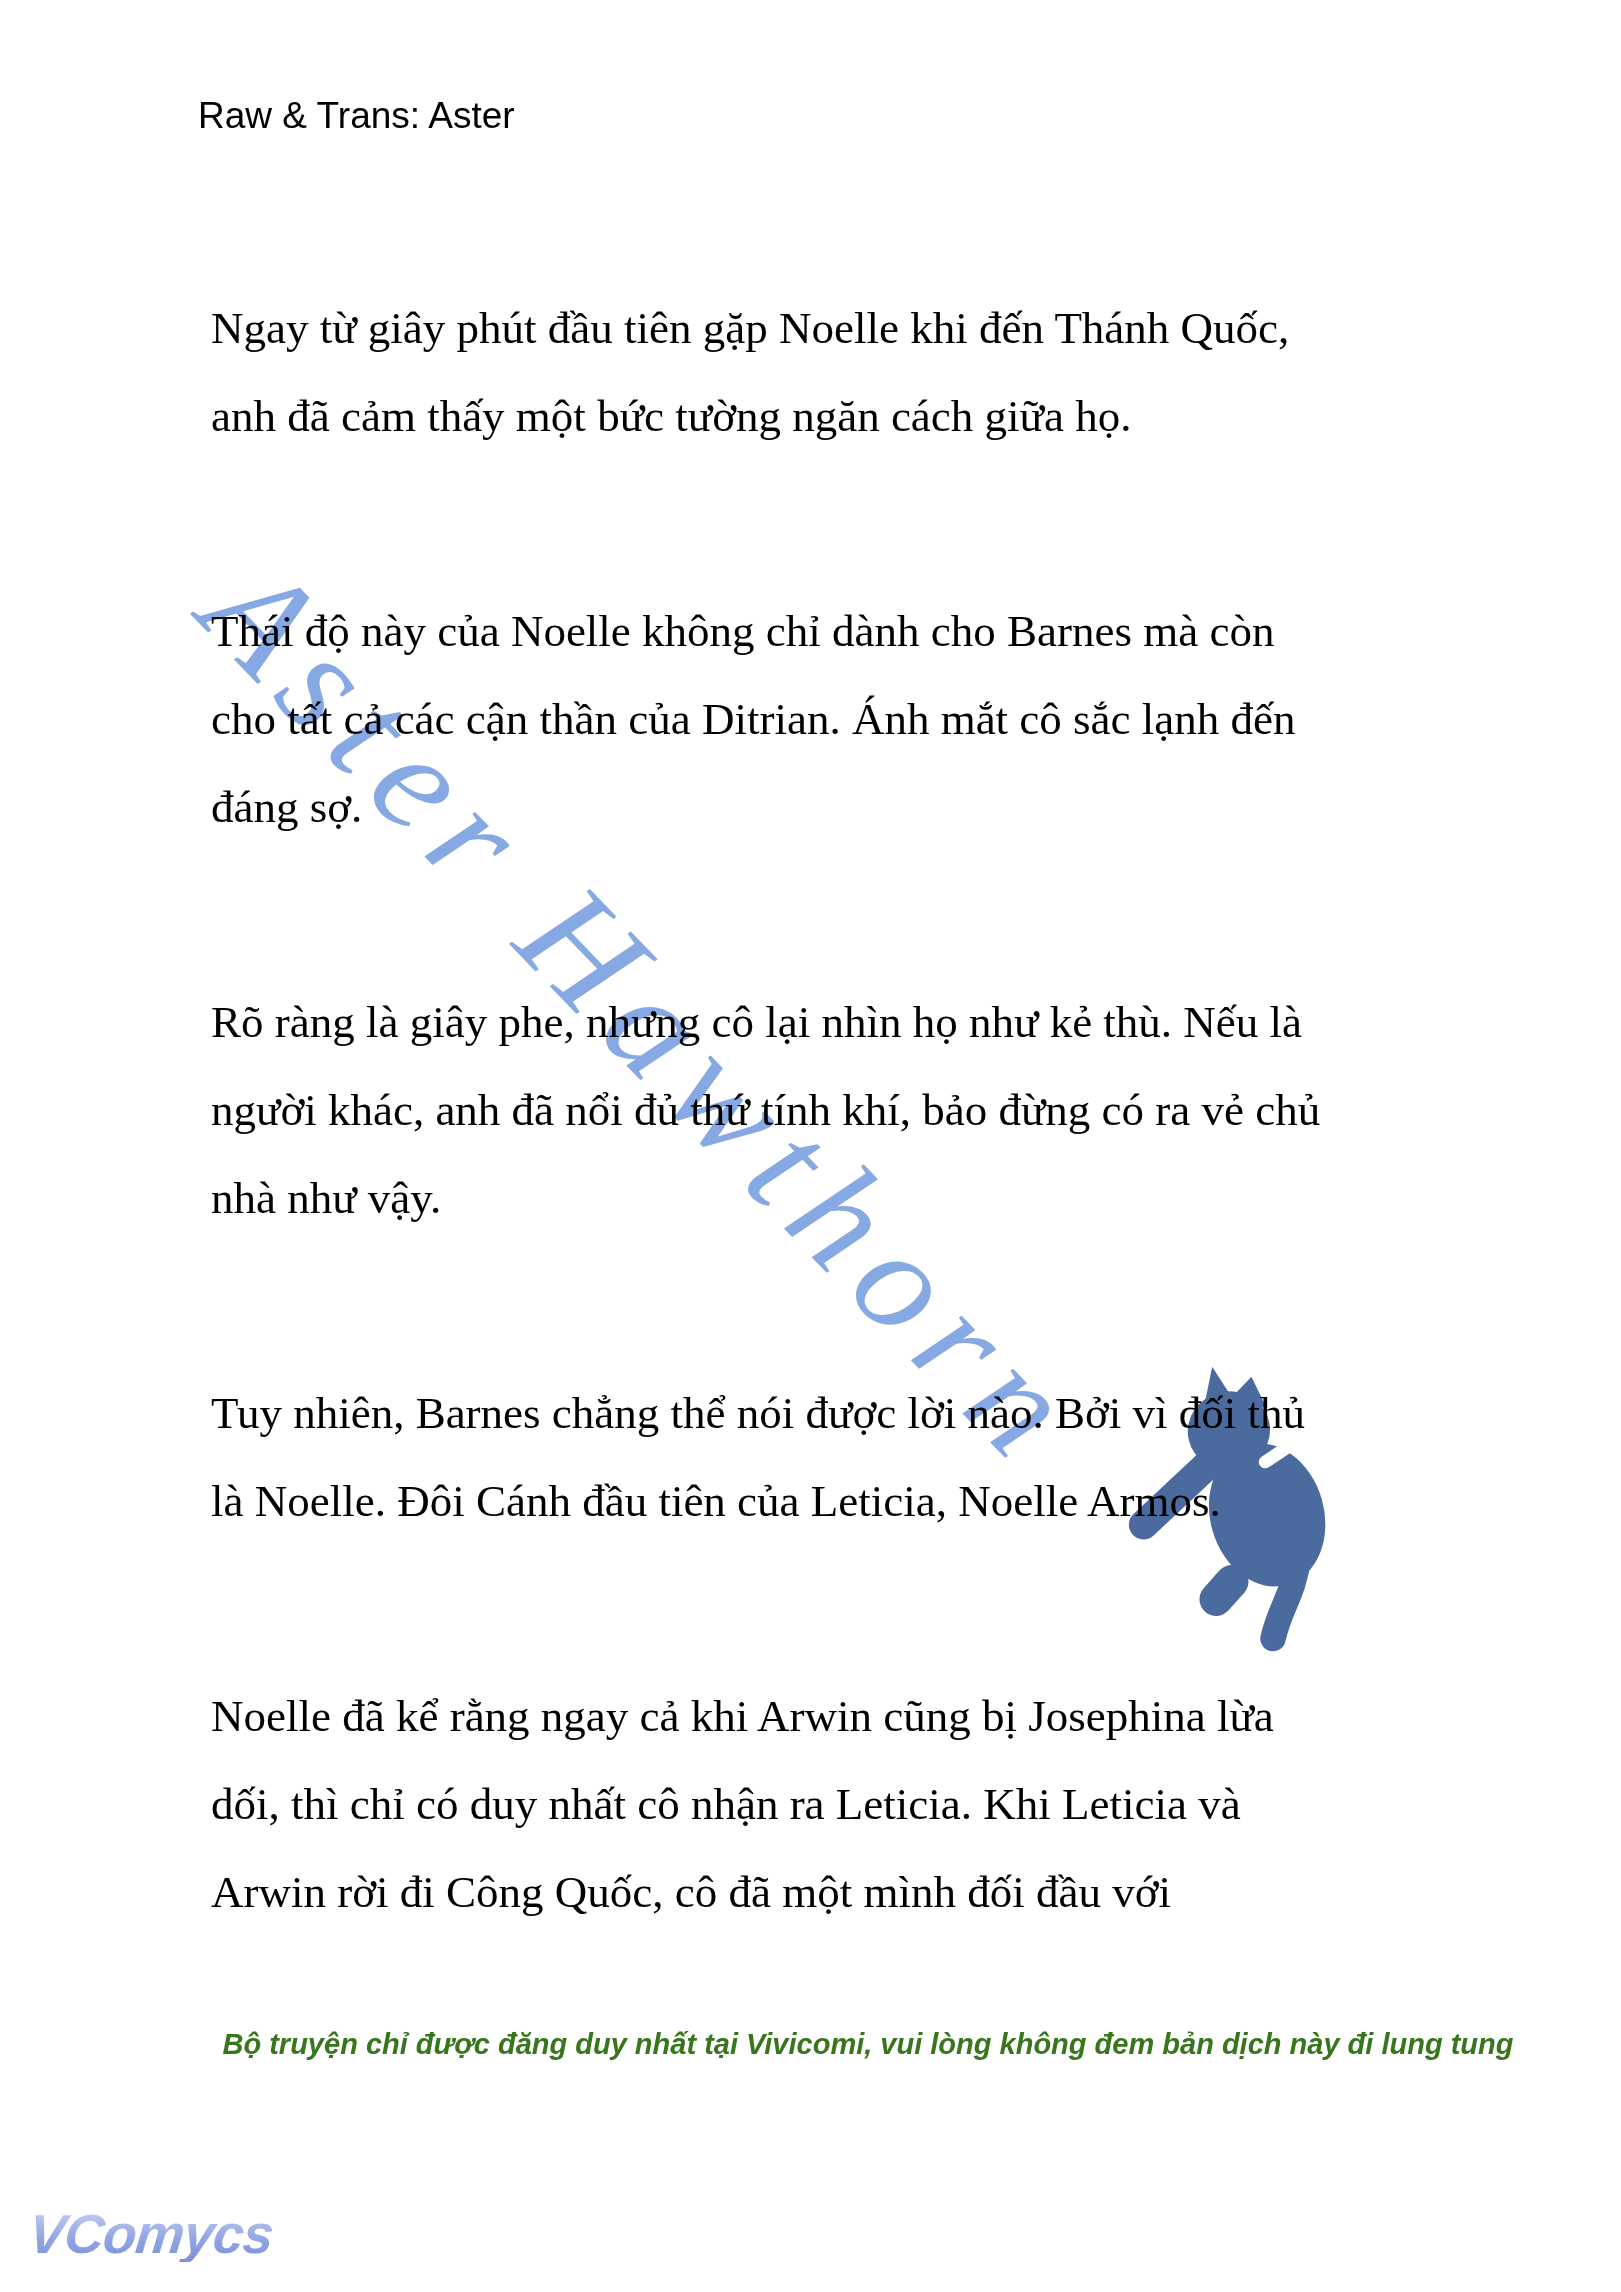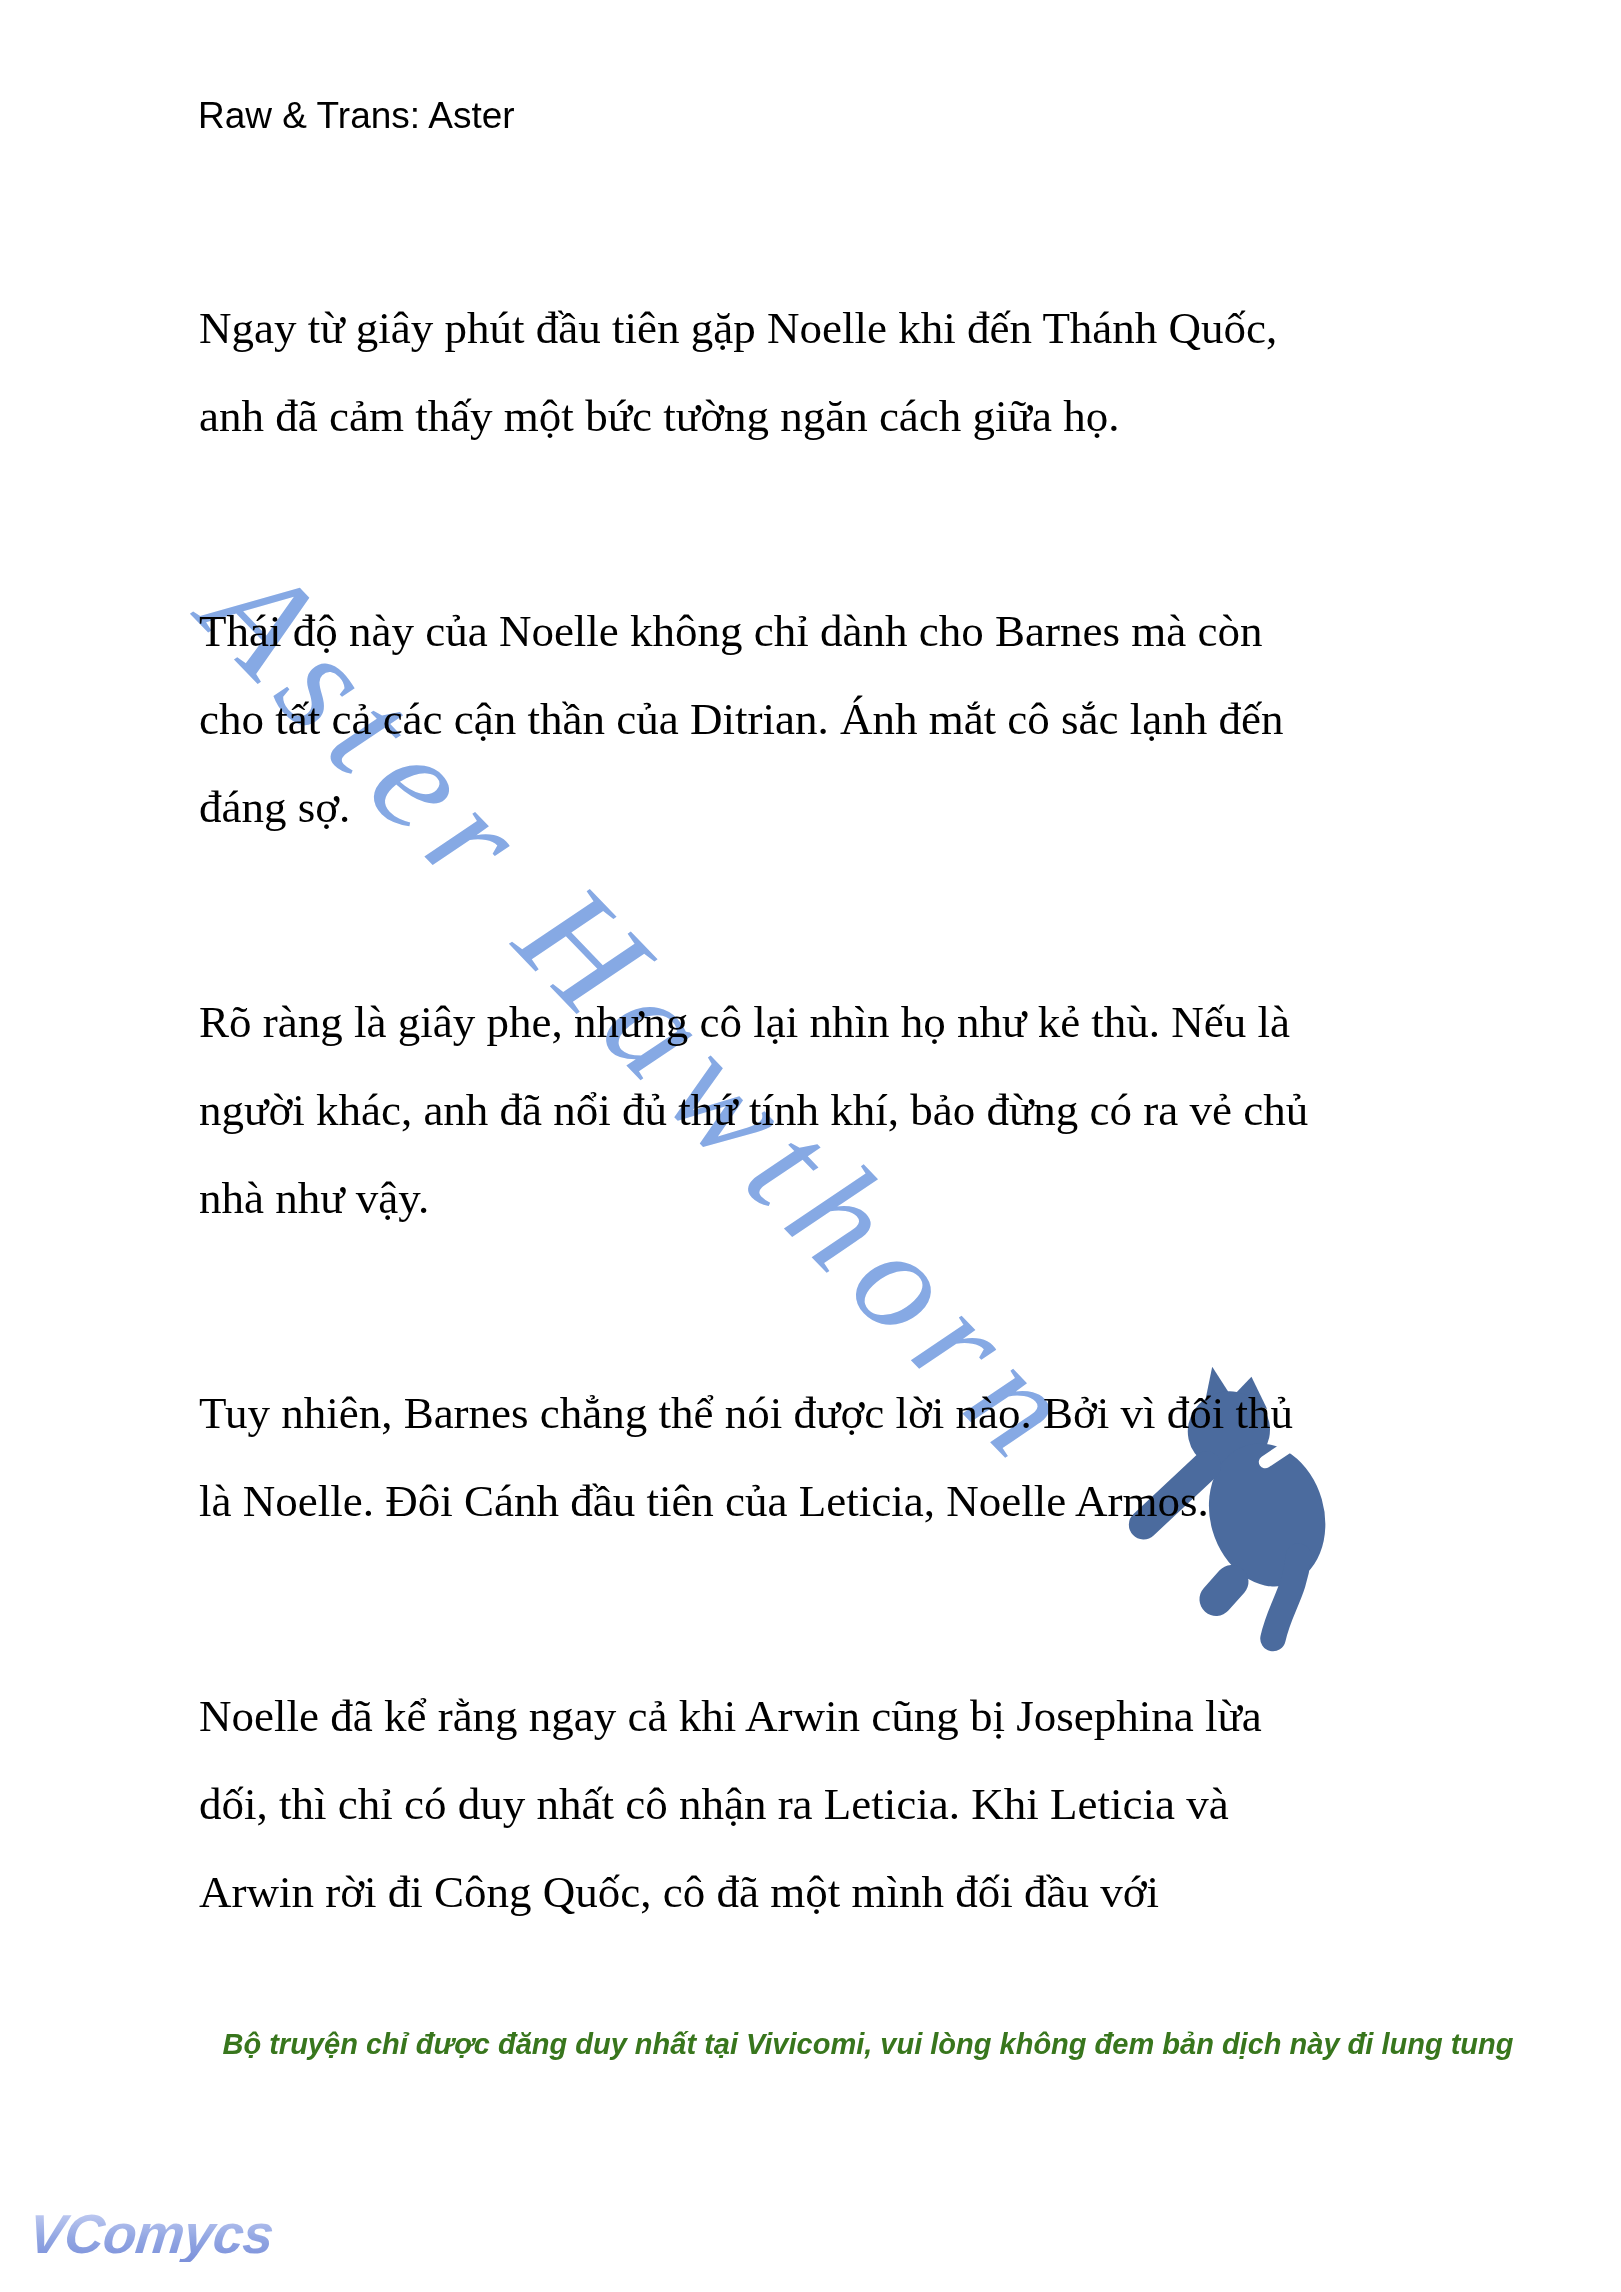--- a/index.html
+++ b/index.html
@@ -39,21 +39,21 @@
     z-index:1;
   }
   .body-text{
     position:absolute;
     left:199px;top:284px;
     width:1372px;
     z-index:2;
     color:#000;
   }
   .body-text p{
-    margin:0 0 127px 0;
+    margin:0 0 127px 12px;
     font-size:45px;
     line-height:88px;
     white-space:pre-line;
   }
   .footer-note{
     position:absolute;
     left:118px;top:2024px;
     width:1500px;
     text-align:center;
     font-family:"Liberation Sans","DejaVu Sans",sans-serif;

